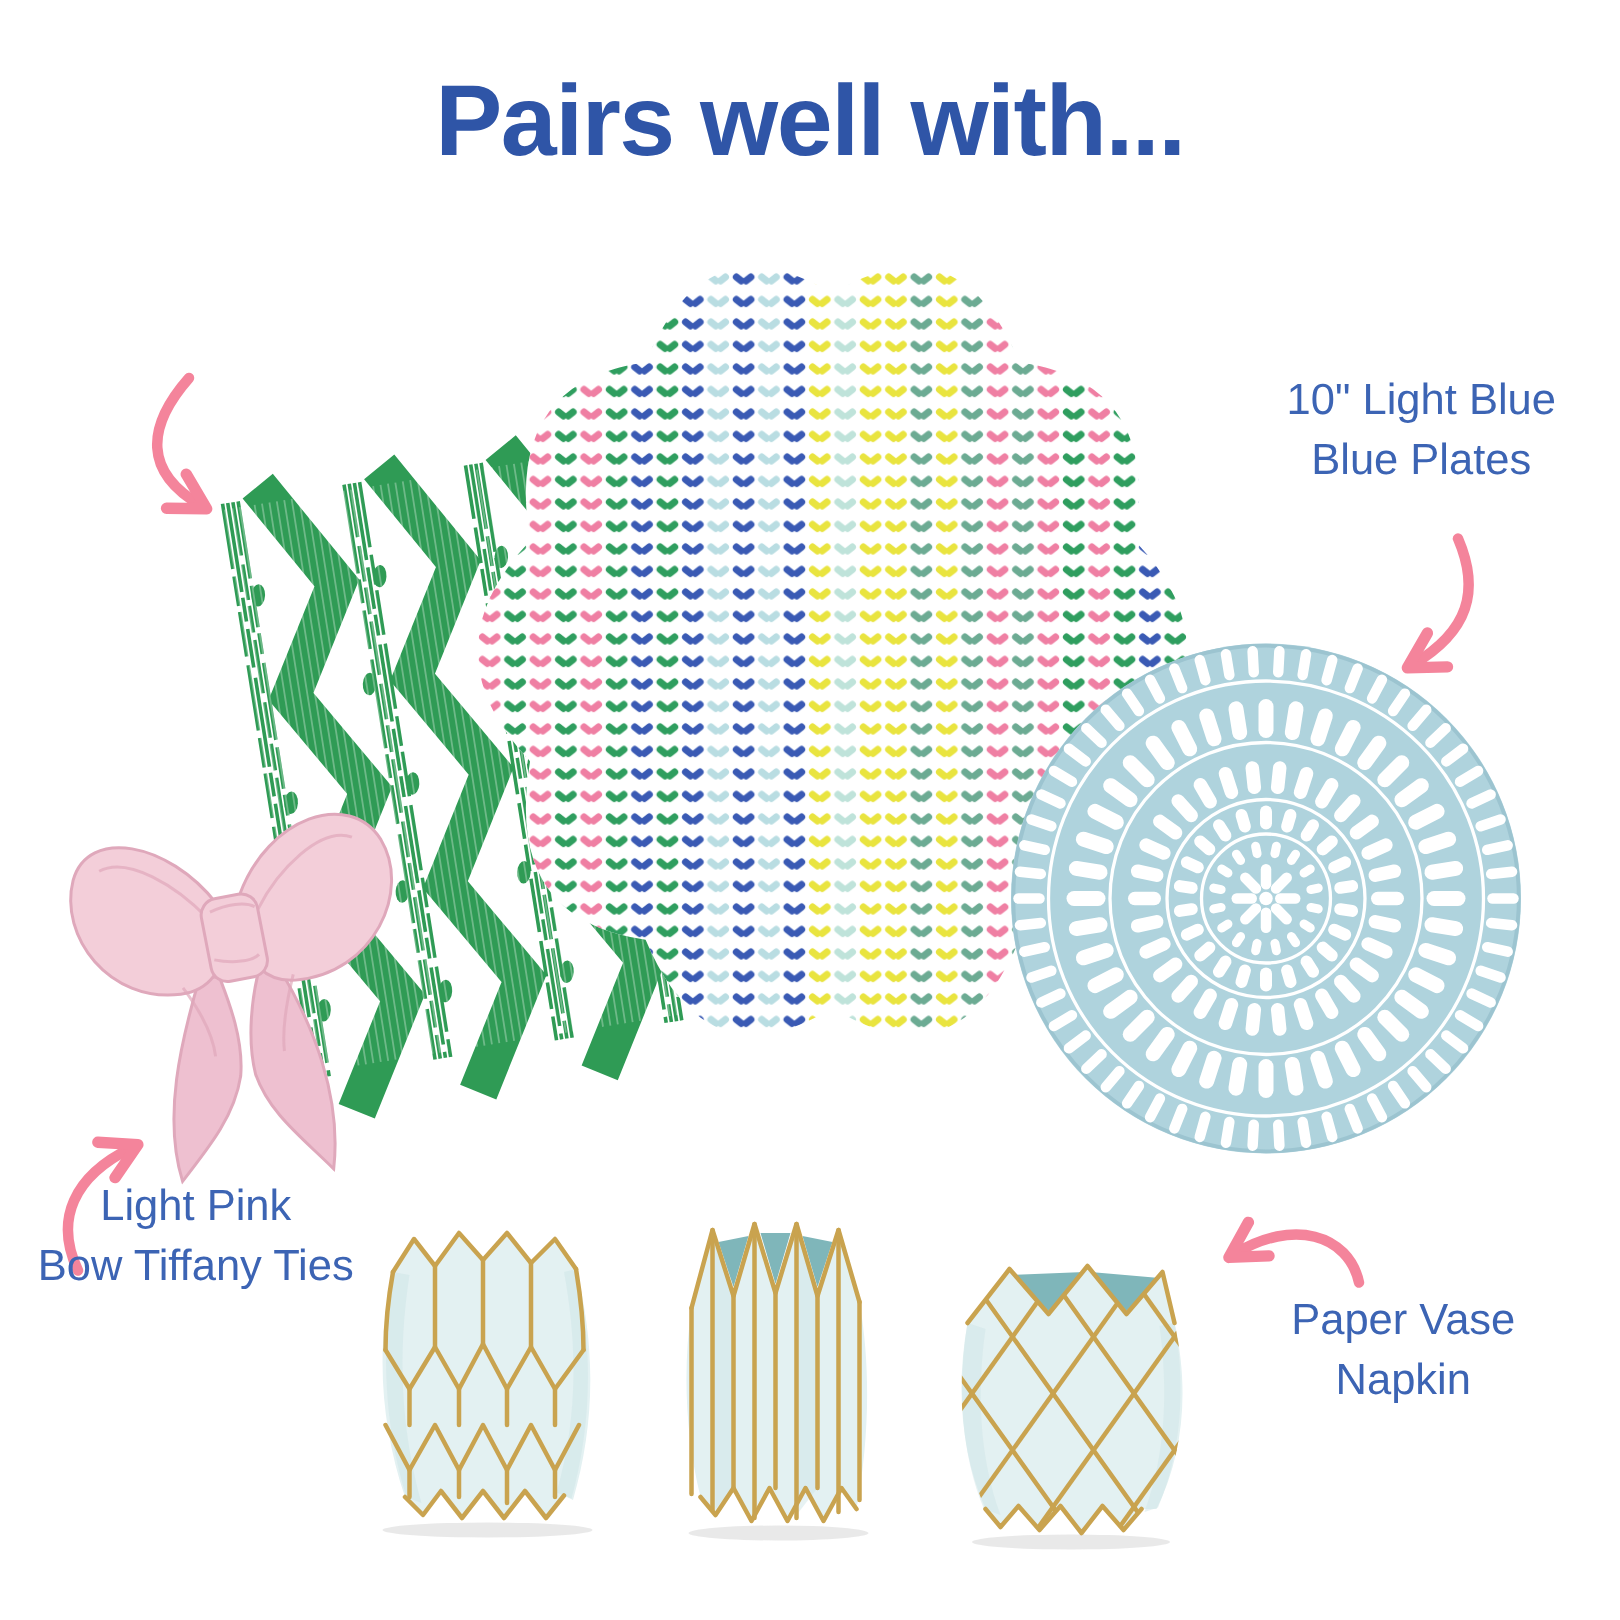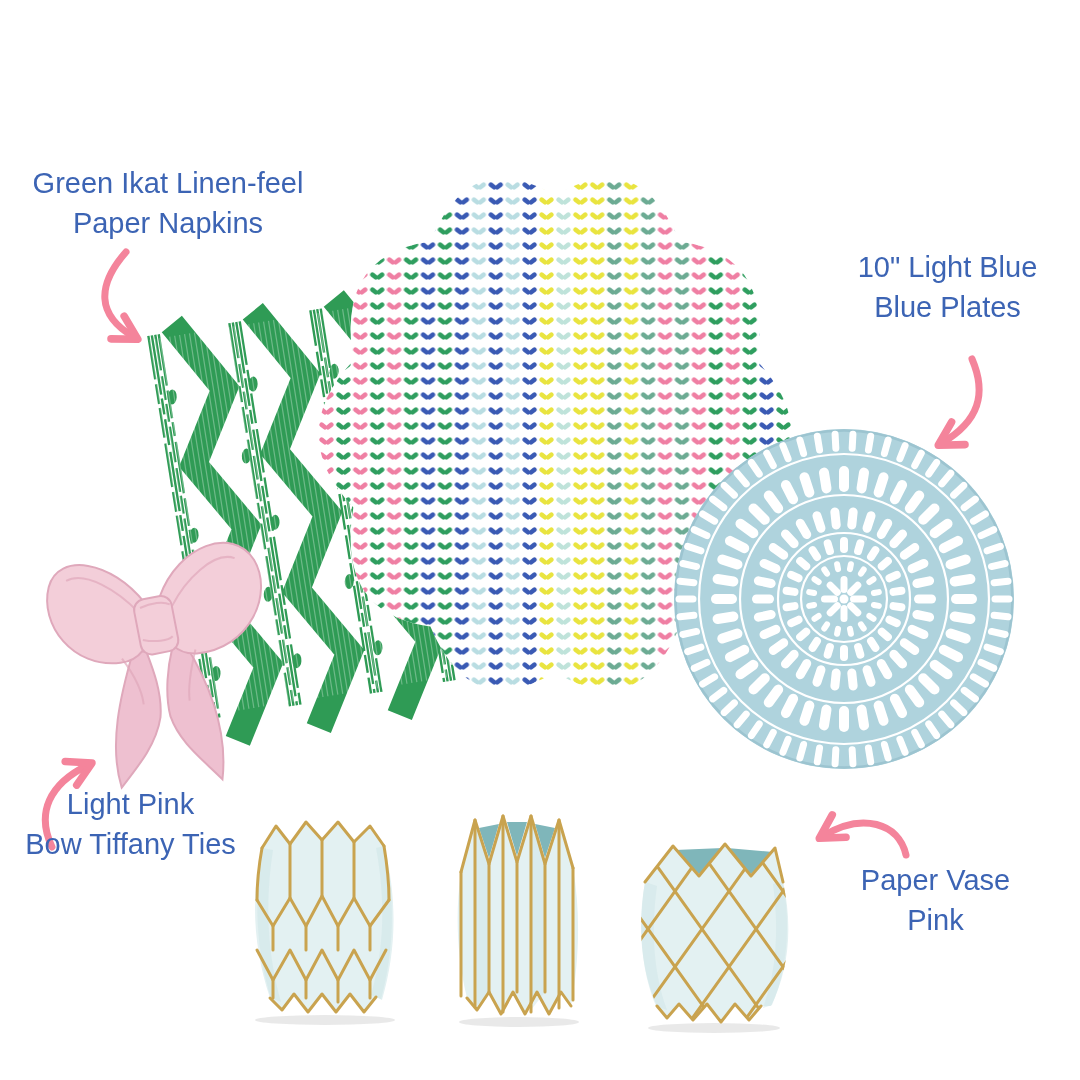--- a/index.html
+++ b/index.html
@@ -33,36 +33,33 @@
   .bowfill{fill:var(--bow-pink);stroke:var(--bow-shade);stroke-width:2;}
   .bowtail{fill:var(--bow-pink-deep);stroke:var(--bow-shade);stroke-width:2;}
   .bowknot{fill:var(--bow-pink);stroke:var(--bow-shade);stroke-width:2;}
   .bowline{stroke:var(--bow-shade);fill:none;stroke-width:2;opacity:.7;}
 </style>
 </head>
 <body>
 
 <div class="canvas">
 
-
-  <div class="label" id="label-napkins">
-    <span class="lbl-line">Green Ikat Linen-feel</span>
-    <span class="lbl-line">Paper Napkins</span>
-  </div>
+  <h1 class="title">Pairs well with...</h1>
+
   <div class="label" id="label-plates">
     <span class="lbl-line">10" Light Blue</span>
     <span class="lbl-line">Blue Plates</span>
   </div>
   <div class="label" id="label-bows">
     <span class="lbl-line">Light Pink</span>
     <span class="lbl-line">Bow Tiffany Ties</span>
   </div>
   <div class="label" id="label-vases">
     <span class="lbl-line">Paper Vase</span>
-    <span class="lbl-line">Pink</span>
+    <span class="lbl-line">Napkin</span>
   </div>
 
   <svg class="layer" id="napkin-svg" width="250" height="380" viewBox="0 0 250 380">
       <rect x="0" y="0" width="250" height="380" fill="#fff"></rect>
       <line x1="1" y1="-4" x2="1" y2="384" stroke="#2f9b55" stroke-width="2.4" stroke-dasharray="44 5 20 4 30 6"></line>
       <line x1="4.5" y1="-4" x2="4.5" y2="384" stroke="#2f9b55" stroke-width="2.4" stroke-dasharray="60 4 16 5 26 7"></line>
       <line x1="8" y1="-4" x2="8" y2="384" stroke="#2f9b55" stroke-width="2.4" stroke-dasharray="36 6 24 4 18 5"></line>
       <line x1="11.5" y1="-4" x2="11.5" y2="384" stroke="#2f9b55" stroke-width="2.4" stroke-dasharray="52 5 28 4 14 6"></line>
       <line x1="83" y1="-4" x2="83" y2="384" stroke="#2f9b55" stroke-width="2.4" stroke-dasharray="60 4 16 5 26 7"></line>
       <line x1="86.5" y1="-4" x2="86.5" y2="384" stroke="#2f9b55" stroke-width="2.4" stroke-dasharray="36 6 24 4 18 5"></line>

